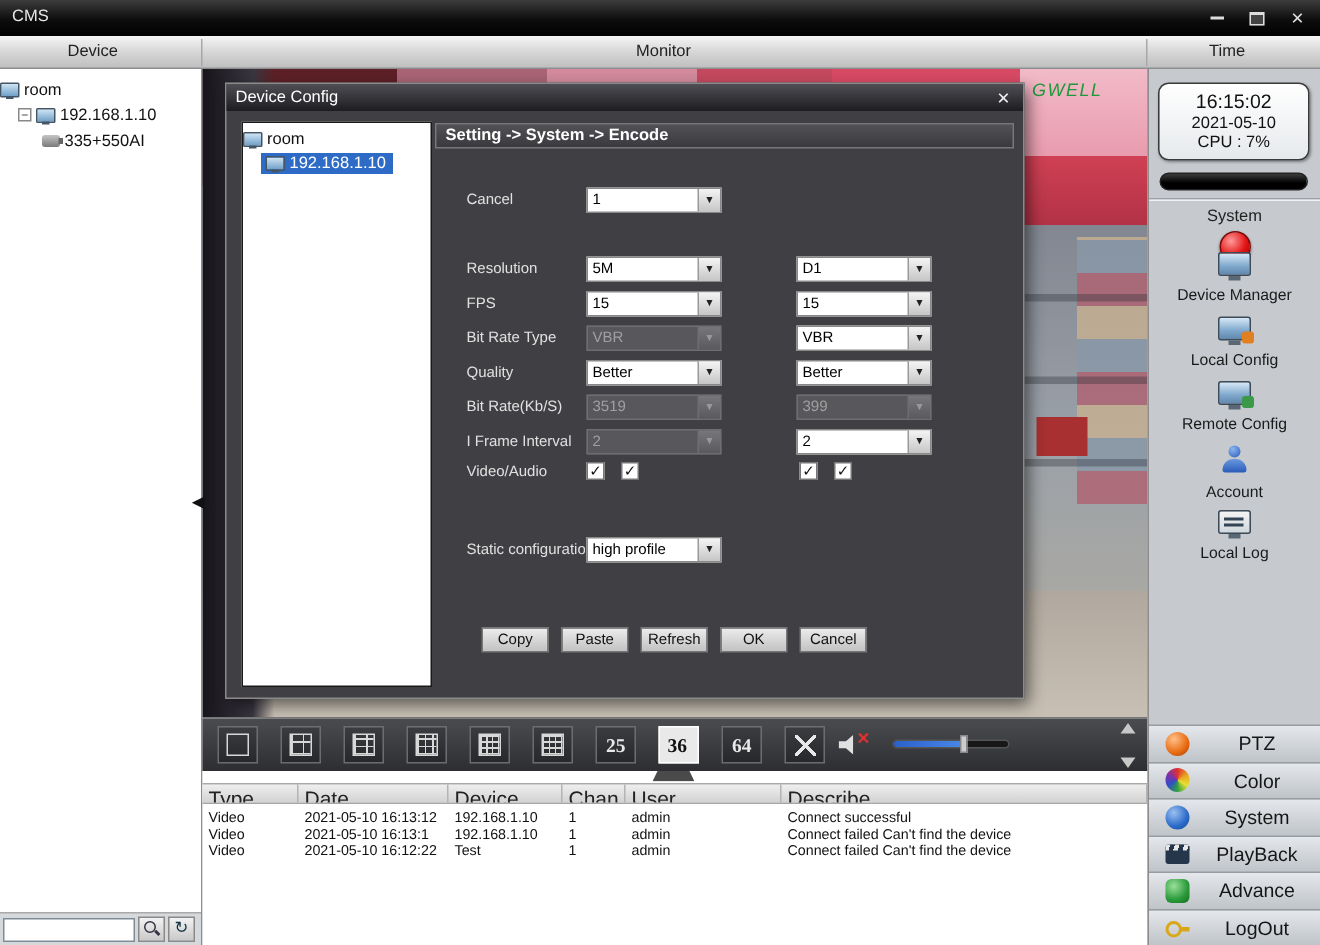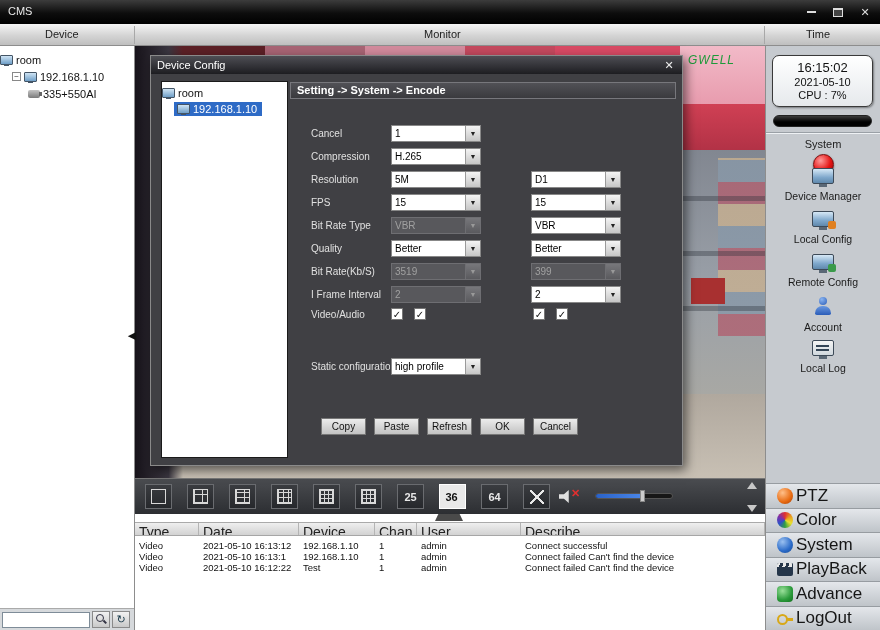--- a/index.html
+++ b/index.html
@@ -105,21 +105,21 @@
              background:linear-gradient(#ececec,#c2c2c2); border:1px solid #777; font-size:10px; color:#111;
              display:flex; align-items:center; justify-content:center; }
 
   
   .toolbar { position:absolute; left:135px; top:478px; width:630px; height:36px;
              background:linear-gradient(#4a4c50,#2c2e32); border-top:1px solid #777; }
   .tbn { position:absolute; top:5px; width:27px; height:25px;
          background:linear-gradient(#3a3c40,#26282c); border:1px solid #6a6c70;
          display:flex; align-items:center; justify-content:center; }
   .tbn.sel { background:#e9e9e9; border-color:#fff; }
-  .tbn.num span { font-size:11px; color:#e8e8e8; font-weight:bold; }
+  .tbn.num span { font-size:13px; color:#e8e8e8; font-weight:bold;font-family:Liberation Serif, serif; }
   .tbn.sel span { color:#111; }
   .gi { width:15px; height:15px; border:1px solid #d8d8d8; position:relative; }
   .gi2 { background-image:repeating-linear-gradient(0deg,#d8d8d8 0 1px,transparent 1px 8px),
                            repeating-linear-gradient(90deg,#d8d8d8 0 1px,transparent 1px 8px); }
   .gi6 { background-image:repeating-linear-gradient(0deg,#d8d8d8 0 1px,transparent 1px 5px),
                            repeating-linear-gradient(90deg,#d8d8d8 0 1px,transparent 1px 8px); }
   .gi3 { background-image:repeating-linear-gradient(0deg,#d8d8d8 0 1px,transparent 1px 5px),
                            repeating-linear-gradient(90deg,#d8d8d8 0 1px,transparent 1px 5px); }
   .gi13 { background-image:repeating-linear-gradient(0deg,#d8d8d8 0 1px,transparent 1px 4px),
                             repeating-linear-gradient(90deg,#d8d8d8 0 1px,transparent 1px 4px); }
@@ -188,21 +188,21 @@
                    box-shadow:0 4px 0 #345; }
   .icon-person { display:inline-block; width:18px; height:18px; position:relative; }
   .icon-person::before { content:""; position:absolute; left:5px; top:0; width:8px; height:8px; border-radius:50%;
                          background:radial-gradient(circle at 35% 30%,#8ab4f0,#2a5cb8); }
   .icon-person::after { content:""; position:absolute; left:1px; top:9px; width:16px; height:9px;
                         border-radius:8px 8px 2px 2px; background:linear-gradient(#6a98e0,#2a5cb8); }
   .actions { position:absolute; left:0; bottom:0; width:114px; height:147px; display:flex; flex-direction:column; }
   .action { flex:1; display:flex; align-items:center; border-top:1px solid #979ca1;
             background:linear-gradient(#e4e7eb,#bfc4c9); position:relative; }
   .action .ic { margin-left:11px; }
-  .action .albl { position:absolute; left:30px; right:0; font-size:17px; color:#161616; }
+  .action .albl { position:absolute; left:30px; right:0; text-align:center; font-size:13px; color:#161616; }
   .ic { width:16px; height:16px; display:inline-block; }
   .ic-ptz { border-radius:50%; background:radial-gradient(circle at 35% 30%,#ffc08a,#e86a10 60%,#a03c08); }
   .ic-color { border-radius:50%; background:conic-gradient(#e03030,#e8a020,#e8e030,#30a040,#3050c8,#8030a8,#e03030); }
   .ic-sys { border-radius:50%; background:radial-gradient(circle at 35% 30%,#9ac0f0,#2a6ac8 60%,#184a90); }
   .ic-play { height:13px; background:#26364a; border-radius:2px; position:relative; overflow:hidden; }
   .ic-play::before { content:""; position:absolute; top:0; left:0; right:0; height:4px;
                      background:repeating-linear-gradient(105deg,#e8e8e8 0 3px,#26364a 3px 6px); }
   .ic-adv { border-radius:4px; background:radial-gradient(circle at 35% 30%,#9ae09a,#2a9a3a 60%,#157020); }
   .ic-key { position:relative; }
   .ic-key::before { content:""; position:absolute; left:0; top:4px; width:7px; height:7px;
@@ -306,27 +306,20 @@
     <div class="dlg-header">Setting -&gt; System -&gt; Encode</div>
 
     <div class="frow" style="top:69px">
       <span class="f-label">Cancel</span>
       <div class="combo c1">
         <span class="cv">1</span>
         <span class="ca">▼</span>
       </div>
     </div>
 
-    <div class="frow" style="top:92px">
-      <span class="f-label">Compression</span>
-      <div class="combo c1">
-        <span class="cv">H.265</span>
-        <span class="ca">▼</span>
-      </div>
-    </div>
 
     <div class="frow" style="top:115px">
       <span class="f-label">Resolution</span>
       <div class="combo c1">
         <span class="cv">5M</span>
         <span class="ca">▼</span>
       </div>
       <div class="combo c2">
         <span class="cv">D1</span>
         <span class="ca">▼</span>

